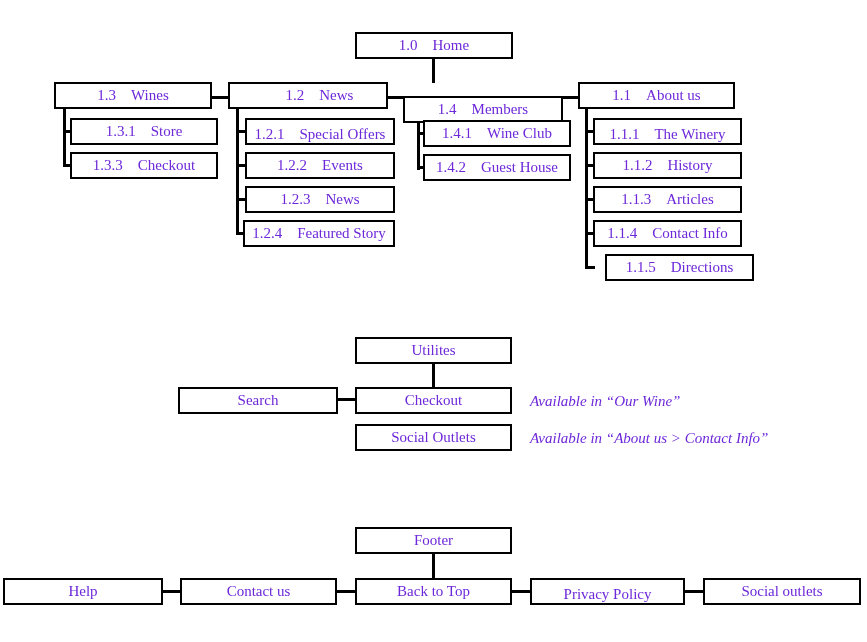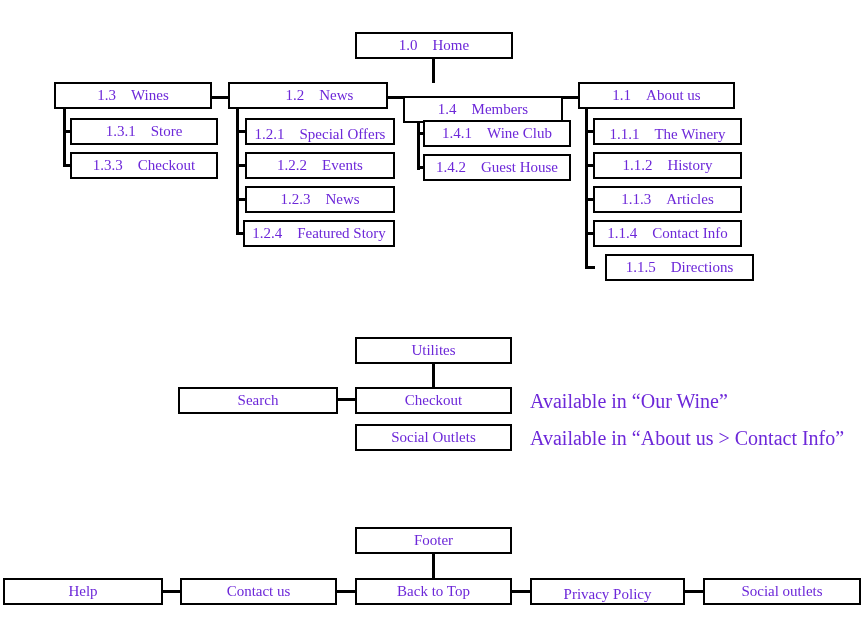--- a/index.html
+++ b/index.html
@@ -37,24 +37,25 @@
     z-index: 1;
   }
   .vline {
     position: absolute;
     width: 3px;
     background: #000000;
     z-index: 1;
   }
   .note {
     position: absolute;
-    font-size: 20px;
+    font-size: 15px;
     line-height: 20px;
     white-space: nowrap;
     z-index: 2;
+    font-style: italic;
   }
 </style>
 </head>
 <body>
 
 <div id="canvas">
 
   <div class="box" style="left:355px;top:32px;width:158px;">
     <span>1.0</span>
     <span>Home</span>

